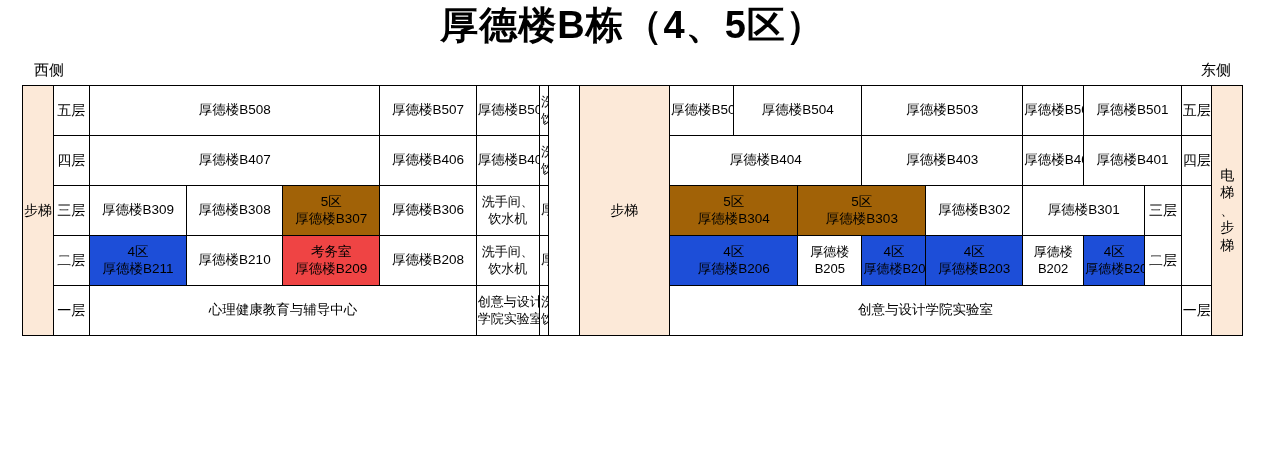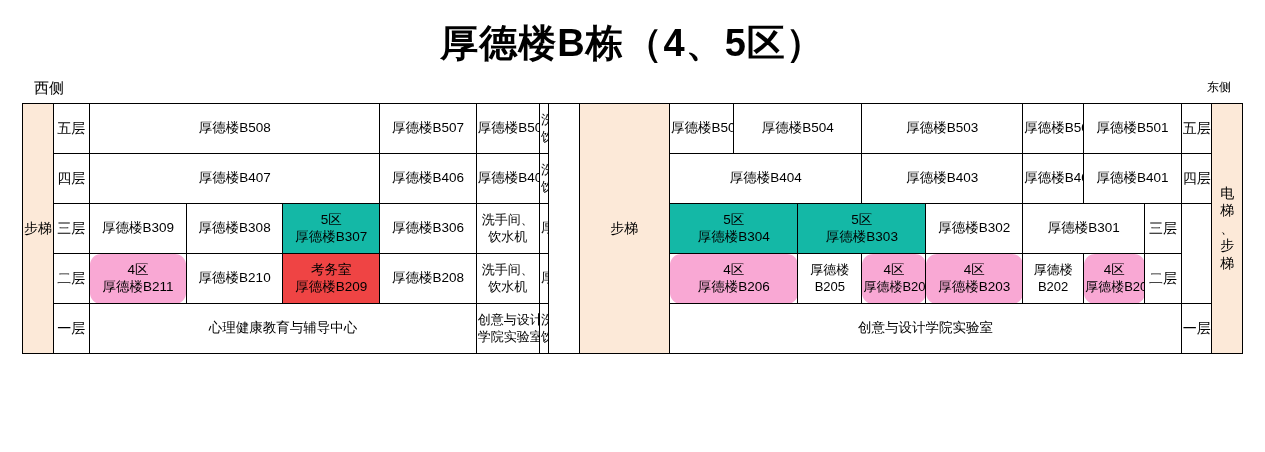--- a/index.html
+++ b/index.html
@@ -17,41 +17,40 @@
   .page {
     position: relative;
     width: 1265px;
     height: 452px;
   }
   .title {
     text-align: center;
     font-size: 38px;
     font-weight: bold;
     letter-spacing: 1px;
-    margin-top: 18px;
     margin-bottom: 10px;
     font-family: "Liberation Sans", sans-serif;
   }
   .side-labels {
     position: relative;
     height: 22px;
     margin: 4px 22px 2px 22px;
     text-align: right;
   }
   .side-labels .west {
     position: absolute;
     left: 12px;
     top: 0;
     font-size: 15px;
   }
   .side-labels .east {
     position: absolute;
     right: 12px;
     top: 0;
-    font-size: 12px;
+    font-size: 15px;
   }
   .grid-wrap {
     margin: 0 22px;
   }
   table.floorplan {
     border-collapse: collapse;
     table-layout: fixed;
     width: 1221px;
     font-size: 13.5px;
   }
@@ -81,25 +80,24 @@
     white-space: normal;
     word-break: break-all;
     font-size: 14px;
   }
   td.gap {
     border: none;
     width: 9px;
     background: #ffffff;
   }
   td.blue {
-    background: #f9a8d4;
-    border-radius: 11px;
+    background: #1d4ed8;
   }
   td.olive {
-    background: #14b8a6;
+    background: #a16207;
     margin-top: 40px;
   }
   td.purple {
     background: #ef4444;
   }
   td.white {
     background: #ffffff;
   }
   .two-line {
     white-space: normal;

